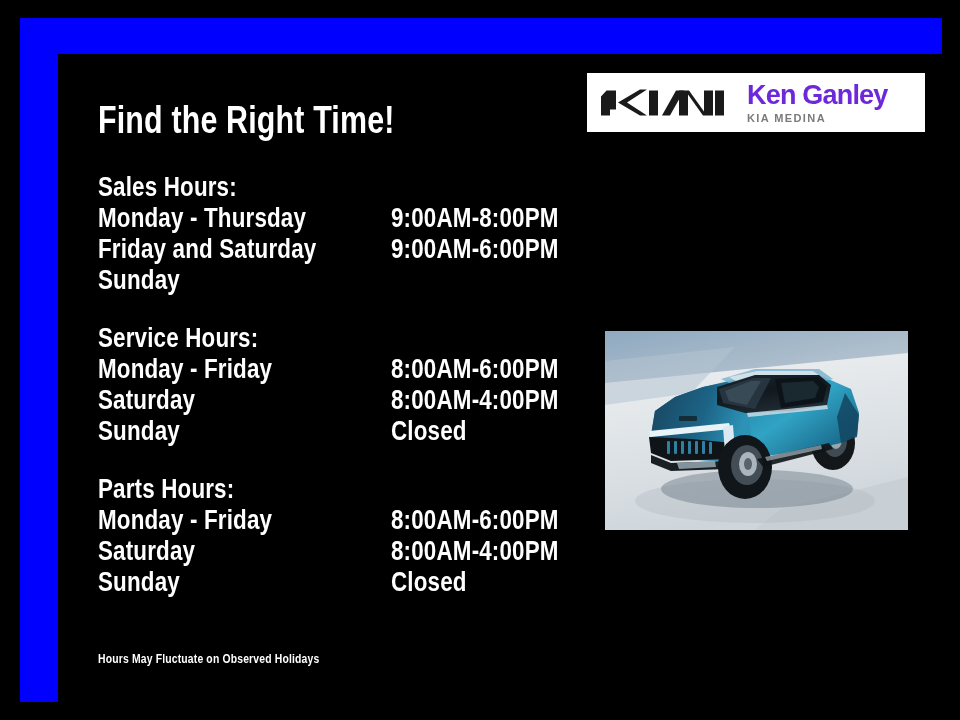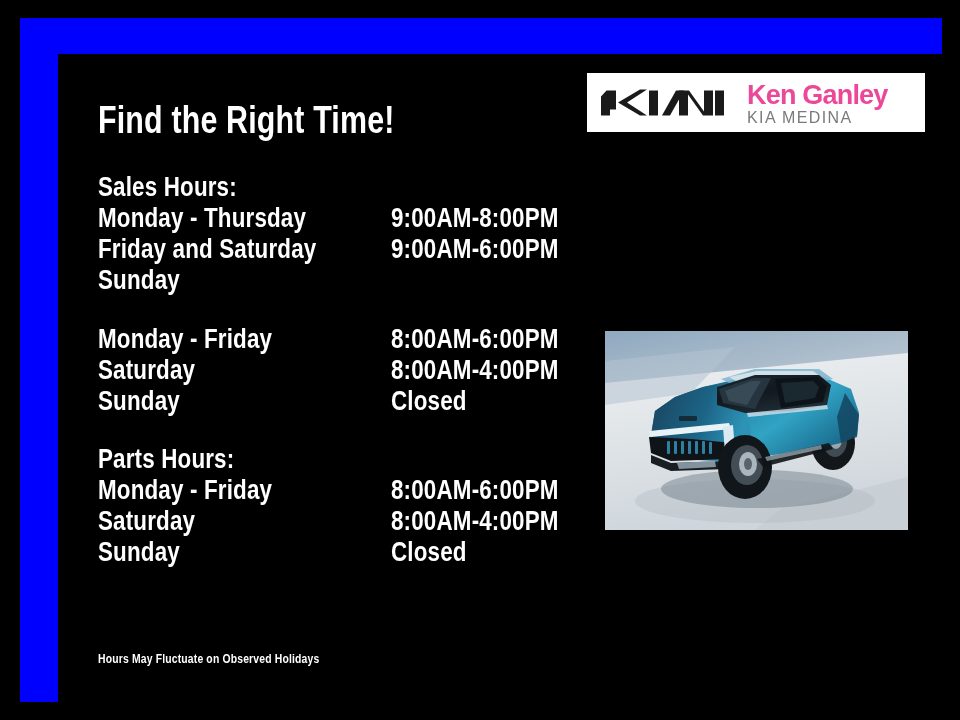--- a/index.html
+++ b/index.html
@@ -126,29 +126,29 @@
     flex: 1 1 auto;
     display: flex;
     flex-direction: column;
     justify-content: center;
     line-height: 1;
   }
   #dealer-name {
     font-family: "Liberation Sans", sans-serif;
     font-weight: bold;
     font-size: 27px;
-    color: #ec4899;
+    color: #6d28d9;
     letter-spacing: -0.8px;
     line-height: 28px;
     white-space: nowrap;
   }
   #dealer-sub {
     font-family: "Liberation Sans", sans-serif;
-    font-weight: normal;
-    font-size: 16px;
+    font-weight: bold;
+    font-size: 11px;
     color: #7a7a7a;
     letter-spacing: 1.4px;
     line-height: 14px;
     margin-top: 2px;
     white-space: nowrap;
   }
 
   
   #vehicle-photo {
     position: absolute;
@@ -182,20 +182,21 @@
             </div>
             <div class="hours-row">
               <div class="row-day"><span class="cond">Friday and Saturday</span></div>
               <div class="row-time"><span class="cond">9:00AM-6:00PM</span></div>
             </div>
             <div class="hours-row">
               <div class="row-day"><span class="cond">Sunday</span></div>
             </div>
           </div>
           <div class="hours-group">
+            <div class="group-heading"><span class="cond">Service Hours:</span></div>
             <div class="hours-row">
               <div class="row-day"><span class="cond">Monday - Friday</span></div>
               <div class="row-time"><span class="cond">8:00AM-6:00PM</span></div>
             </div>
             <div class="hours-row">
               <div class="row-day"><span class="cond">Saturday</span></div>
               <div class="row-time"><span class="cond">8:00AM-4:00PM</span></div>
             </div>
             <div class="hours-row">
               <div class="row-day"><span class="cond">Sunday</span></div>

